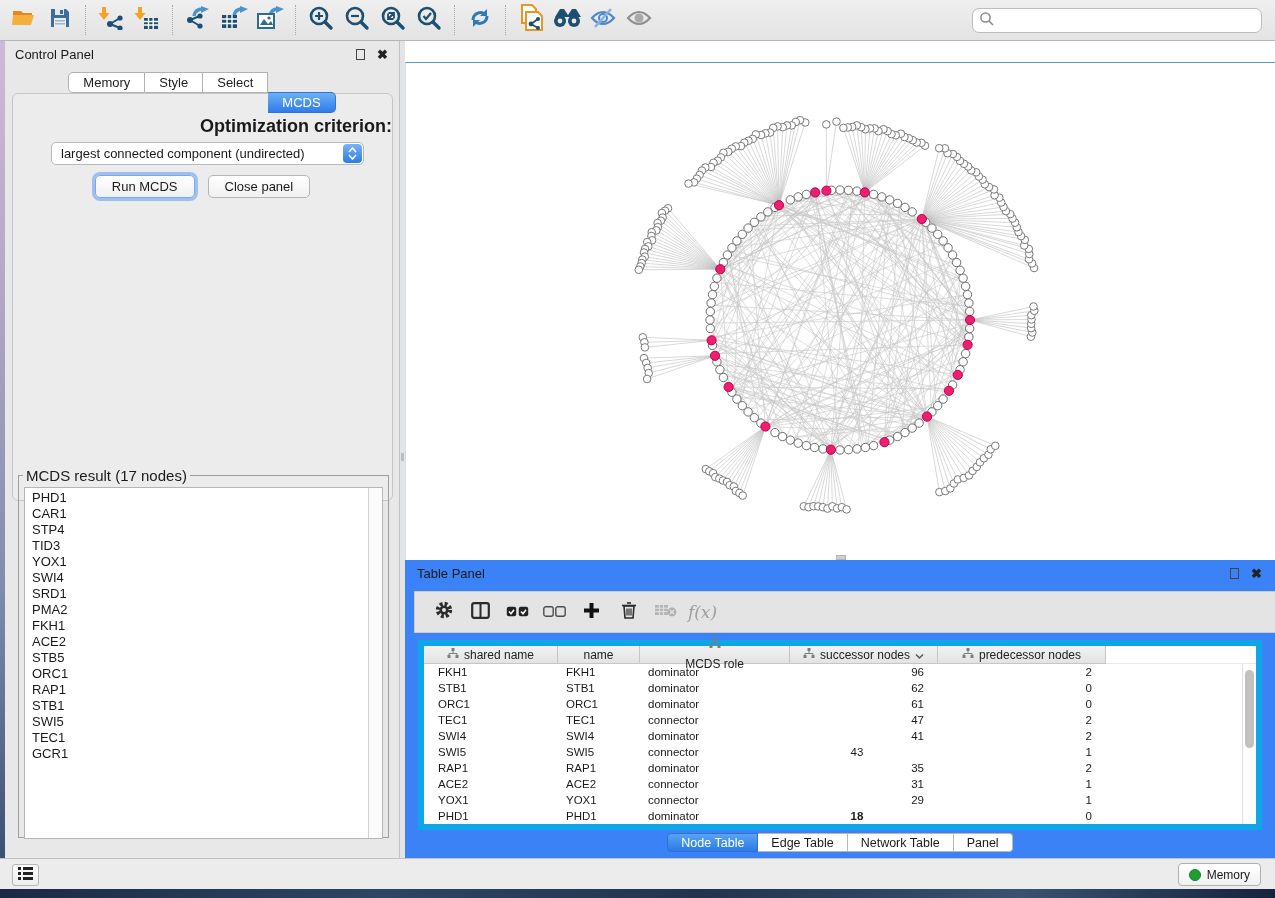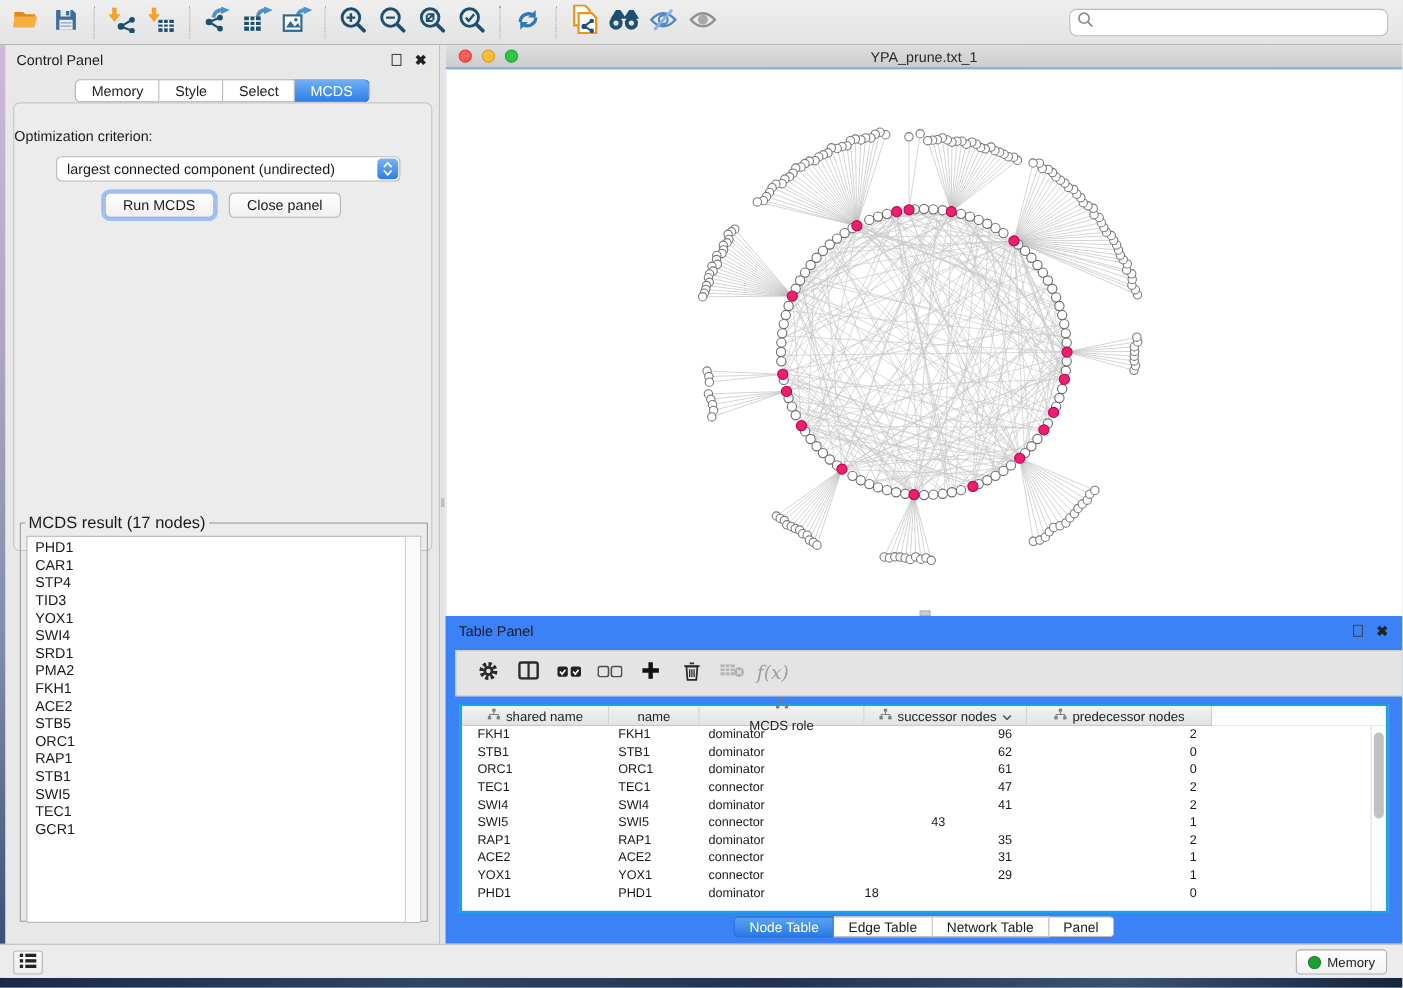--- a/index.html
+++ b/index.html
@@ -27,26 +27,26 @@
   .panel-header { height:27px; display:flex; align-items:center; padding:0 10px; font-size:13px; }
   .panel-header .ph-title { flex:1; }
   .win-ico { width:13px; height:13px; margin-left:9px; display:flex; align-items:center; justify-content:center; color:#333; }
   .float-box { width:9px; height:11px; border:1.5px solid #444; }
   .x-glyph { font-size:13px; font-weight:bold; color:#222; line-height:1; }
 
   .cp-tabs { position:absolute; left:0; top:31px; width:100%; display:flex; justify-content:center; z-index:3; }
   .cp-tab { height:21px; padding:0 14px; background:#fff; border:1px solid #b2b2b2; border-left:none;
     font-size:13px; display:flex; align-items:center; color:#222; }
   .cp-tab:first-child { border-left:1px solid #b2b2b2; border-radius:5px 0 0 5px; }
-  .cp-tab:last-child { border-radius:0 5px 5px 0; }
+  .cp-tab:last-child { border-radius:0 5px 5px 0;margin-top:20px; }
   .cp-tab.sel { background:linear-gradient(#6cb0f5,#2f7de8); color:#fff; border-color:#2f72d8; }
 
   .cp-inner { position:absolute; left:7px; top:52px; width:381px; height:408px;
     background:#ececec; border:1px solid #c6c6c6; border-radius:6px; }
-  .crit-label { text-align:left; margin-top:22px; font-size:13px; }
+  .crit-label { text-align:right; margin-top:22px; font-size:18px;font-weight:bold; }
   .dropdown { position:absolute; left:38px; top:48px; width:313px; height:23px; background:#fff;
     border:1px solid #b9b9b9; border-radius:5px; display:flex; align-items:center; }
   .dropdown .dd-text { flex:1; font-size:13px; padding-left:9px; white-space:nowrap; overflow:hidden; }
   .dd-stepper { width:19px; height:19px; margin-right:1px; border-radius:4px;
     background:linear-gradient(#79b4f7,#2c7ce5); display:flex; flex-direction:column; align-items:center; justify-content:center; gap:1px; }
   .dd-stepper svg { display:block; }
   .btn-row { position:absolute; left:0; top:81px; width:100%; display:flex; justify-content:center; gap:13px; }
   .aq-btn { height:23px; padding:0 16px; background:linear-gradient(#ffffff,#f0f0f0); border:1px solid #b5b5b5;
     border-radius:5px; font-size:13px; font-family:"Liberation Sans",sans-serif; color:#1a1a1a; }
   .aq-btn.focused { border-color:#7aa8ee; box-shadow:0 0 0 3px rgba(95,156,245,.55); }
@@ -79,21 +79,21 @@
 
   
   .table-panel { position:absolute; left:405px; top:560px; width:870px; height:298px; background:#3b82f6; }
   .tp-header { height:26px; display:flex; align-items:center; padding:0 12px; font-size:13px; }
   .tp-header .ph-title { flex:1; }
   .tp-toolbar { position:absolute; left:9px; top:31px; width:976px; height:42px; background:#e4e4e4;
     border:1px solid #cbcbcb; display:flex; align-items:center; padding-left:10px; }
   .tpt-btn { width:37px; height:34px; display:flex; align-items:center; justify-content:center; }
   .fx { font-family:"DejaVu Serif", serif; font-style:italic; font-size:17px; color:#9d9d9d; }
 
-  .ntable { position:absolute; left:13px; top:80px; width:844px; height:190px; background:#fff; border:2px solid #0ea5e9; }
+  .ntable { position:absolute; left:13px; top:80px; width:844px; height:190px; background:#fff; border:6px solid #0ea5e9; }
   .nt-headrow { display:flex; height:18px; }
   .nt-th { background:linear-gradient(#f2f2f2,#e3e3e3); border-right:1px solid #c6c6c6; border-bottom:1px solid #c6c6c6;
     display:flex; align-items:center; justify-content:center; gap:5px; font-size:12px; color:#222; }
   .nt-th:last-child { border-right:1px solid #c6c6c6; }
   .nt-filler { flex:1; background:#fff; border-bottom:1px solid #e8e8e8; }
   .nt-body { position:absolute; left:0; top:18px; right:14px; bottom:0; overflow:hidden; }
   .nt-row { display:flex; height:16px; align-items:center; }
   .nt-td { font-size:11.5px; white-space:nowrap; overflow:hidden; }
   .nt-scroll { position:absolute; right:0; top:18px; width:14px; bottom:0; background:#fdfdfd; border-left:1px solid #e0e0e0; }
   .nt-thumb { position:absolute; left:2px; top:6px; width:9px; height:78px; background:#c1c1c1; border-radius:5px; }
@@ -322,26 +322,20 @@
         <div class="result-scroll"></div>
       </div>
     </fieldset>
   </div>
 
   <div class="vsplit">
       <span class="grip"></span>
     </div>
 
   <div class="network-view">
-    <div class="nv-titlebar">
-      <span class="tl red"></span>
-      <span class="tl yellow"></span>
-      <span class="tl green"></span>
-      <span class="nv-title">YPA_prune.txt_1</span>
-    </div>
     <div class="nv-canvas">
       <svg id="network-svg" width="868" height="497" viewBox="0 0 868 497">
           <g stroke="#8f8f8f" stroke-width="0.6" opacity="0.5">
             <line x1="373.0" y1="142.2" x2="443.2" y2="127.3"></line>
             <line x1="373.0" y1="142.2" x2="545.3" y2="324.2"></line>
             <line x1="373.0" y1="142.2" x2="335.1" y2="341.4"></line>
             <line x1="373.0" y1="142.2" x2="550.6" y2="314.6"></line>
             <line x1="373.0" y1="142.2" x2="557.8" y2="217.3"></line>
             <line x1="373.0" y1="142.2" x2="514.2" y2="359.3"></line>
             <line x1="373.0" y1="142.2" x2="556.8" y2="214.4"></line>
@@ -1156,21 +1150,21 @@
             <div class="nt-td" style="width: 134px; text-align: left; padding: 0px 0px 0px 14px;">YOX1</div>
             <div class="nt-td" style="width: 82px; text-align: left; padding: 0px 0px 0px 8px;">YOX1</div>
             <div class="nt-td" style="width: 150px; text-align: left; padding: 0px 0px 0px 8px;">connector</div>
             <div class="nt-td" style="width: 148px; text-align: right; padding: 0px 14px 0px 0px;">29</div>
             <div class="nt-td" style="width: 168px; text-align: right; padding: 0px 14px 0px 0px;">1</div>
           </div>
           <div class="nt-row">
             <div class="nt-td" style="width: 134px; text-align: left; padding: 0px 0px 0px 14px;">PHD1</div>
             <div class="nt-td" style="width: 82px; text-align: left; padding: 0px 0px 0px 8px;">PHD1</div>
             <div class="nt-td" style="width: 150px; text-align: left; padding: 0px 0px 0px 8px;">dominator</div>
-            <div class="nt-td" style="width: 148px; text-align: left; padding: 0px 14px 0px 0px;">18</div>
+            <div class="nt-td" style="width: 148px; text-align: center; padding: 0px 14px 0px 0px; font-weight: bold;">18</div>
             <div class="nt-td" style="width: 168px; text-align: right; padding: 0px 14px 0px 0px;">0</div>
           </div>
         </div>
       <div class="nt-scroll">
           <div class="nt-thumb"></div>
         </div>
     </div>
 
     <div class="tp-tabs" id="tp-tabs">
         <div class="tp-tab sel">Node Table</div>

